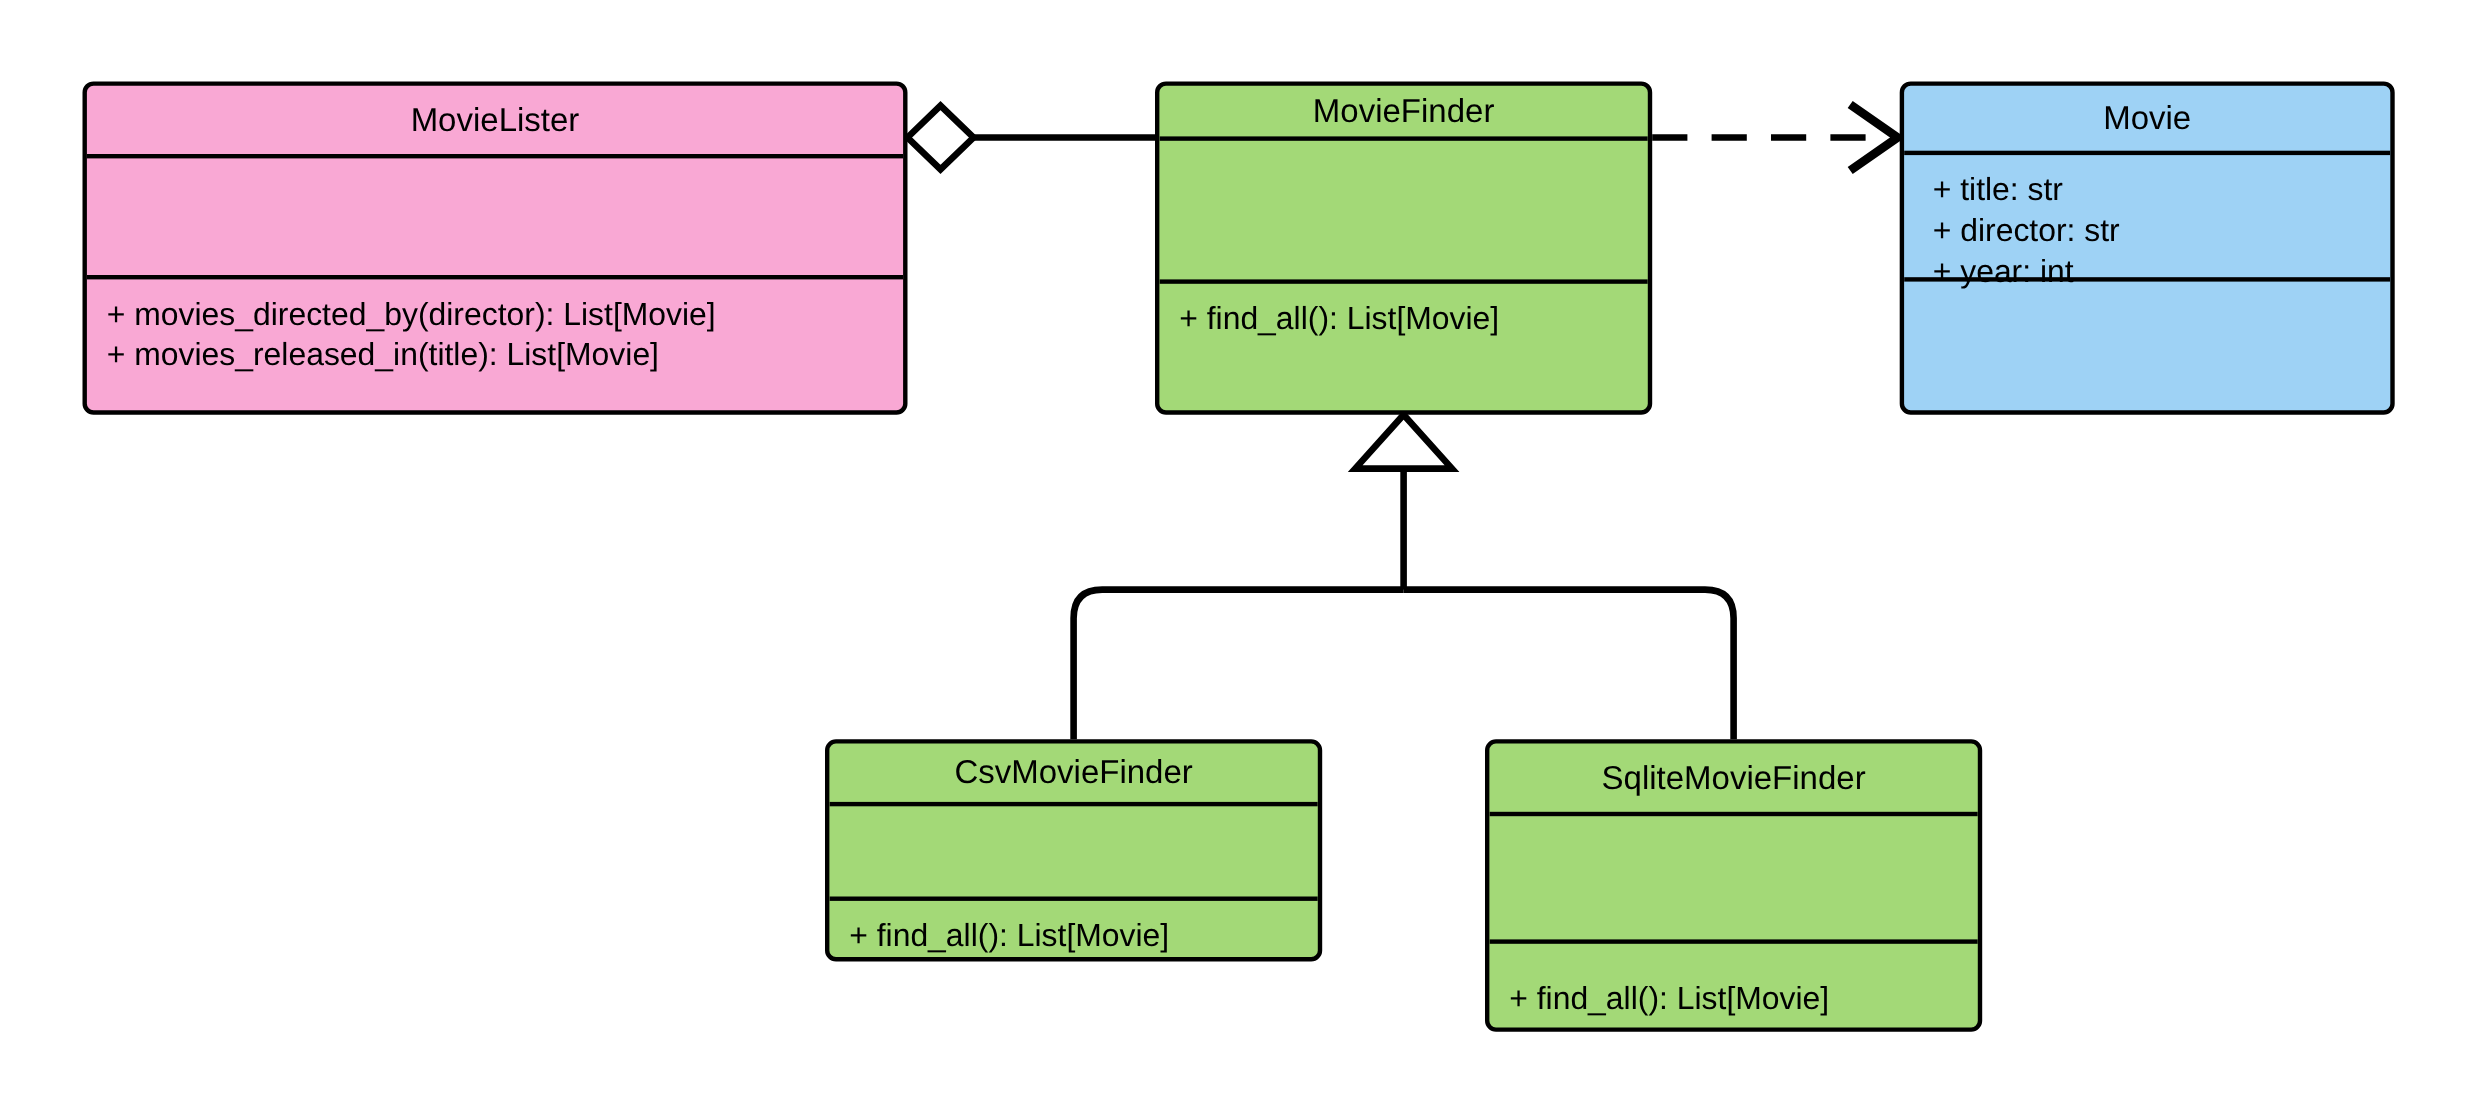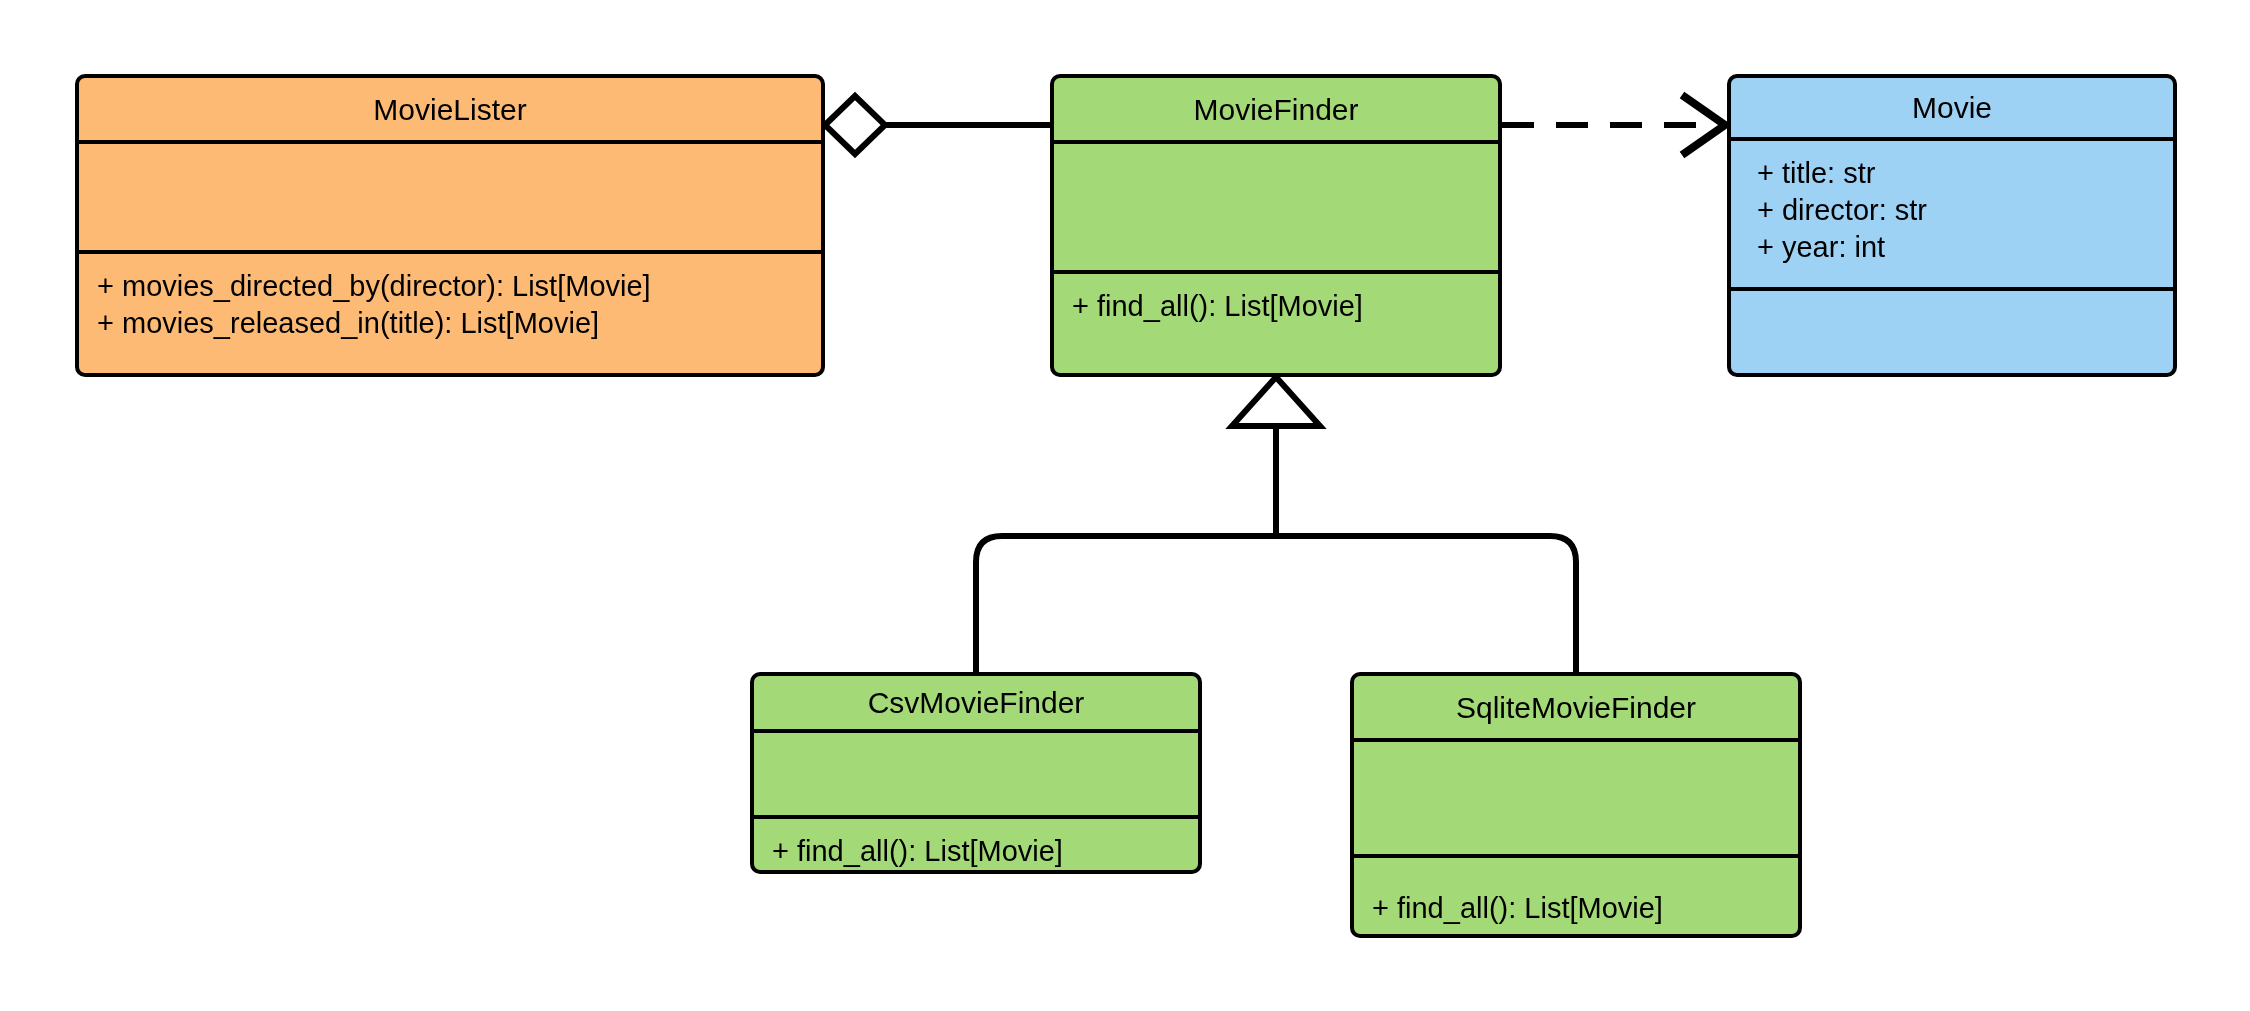--- a/index.html
+++ b/index.html
@@ -90,46 +90,46 @@
       <line x1="1276" y1="425" x2="1276" y2="536" stroke="#000000" stroke-width="6"></line>
 
       <path d="M 1276 536 L 1002 536 Q 976 536 976 562 L 976 672" fill="none" stroke="#000000" stroke-width="6" stroke-linecap="butt"></path>
 
       <path d="M 1276 536 L 1550 536 Q 1576 536 1576 562 L 1576 672" fill="none" stroke="#000000" stroke-width="6" stroke-linecap="butt"></path>
 
       <polygon points="1276,377 1320,426 1232,426" fill="#ffffff" stroke="#000000" stroke-width="6" stroke-linejoin="miter"></polygon>
     </g>
   </svg>
 
-  <div class="uml-class" style="left:75px; top:74px; width:750px; height:303px; background:#fdba74;">
+  <div class="uml-class" style="left:75px; top:74px; width:750px; height:303px; background:#f9a8d4;">
     <div class="uml-compartment compartment-title" style="height:66px;">
       <span class="class-name">MovieLister</span>
     </div>
     <div class="uml-compartment compartment-attrs empty-compartment" style="height:110px;"></div>
     <div class="uml-compartment compartment-methods">
       <div class="member-line">+ movies_directed_by(director): List[Movie]</div>
       <div class="member-line">+ movies_released_in(title): List[Movie]</div>
     </div>
   </div>
 
   <div class="uml-class" style="left:1050px; top:74px; width:452px; height:303px; background:#a3d977;">
-    <div class="uml-compartment compartment-title" style="height:66px;">
+    <div class="uml-compartment compartment-title" style="height:50px;">
       <span class="class-name">MovieFinder</span>
     </div>
     <div class="uml-compartment compartment-attrs empty-compartment" style="height:130px;"></div>
     <div class="uml-compartment compartment-methods">
       <div class="member-line">+ find_all(): List[Movie]</div>
     </div>
   </div>
 
   <div class="uml-class" style="left:1727px; top:74px; width:450px; height:303px; background:#9ed2f5;">
     <div class="uml-compartment compartment-title" style="height:63px;">
       <span class="class-name">Movie</span>
     </div>
-    <div class="uml-compartment compartment-attrs" style="height:150px;padding-left:26px;">
+    <div class="uml-compartment compartment-attrs" style="height:115px;padding-left:26px;">
       <div class="member-line">+ title: str</div>
       <div class="member-line">+ director: str</div>
       <div class="member-line">+ year: int</div>
     </div>
     <div class="uml-compartment compartment-methods empty-compartment"></div>
   </div>
 
   <div class="uml-class" style="left:750px; top:672px; width:452px; height:202px; background:#a3d977;">
     <div class="uml-compartment compartment-title" style="height:66px;">
       <span class="class-name">CsvMovieFinder</span>

